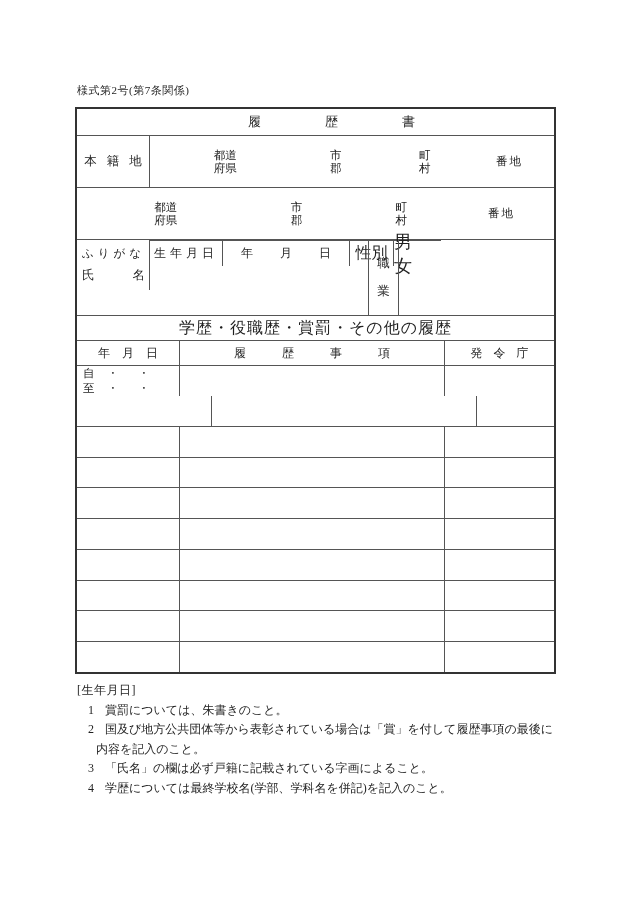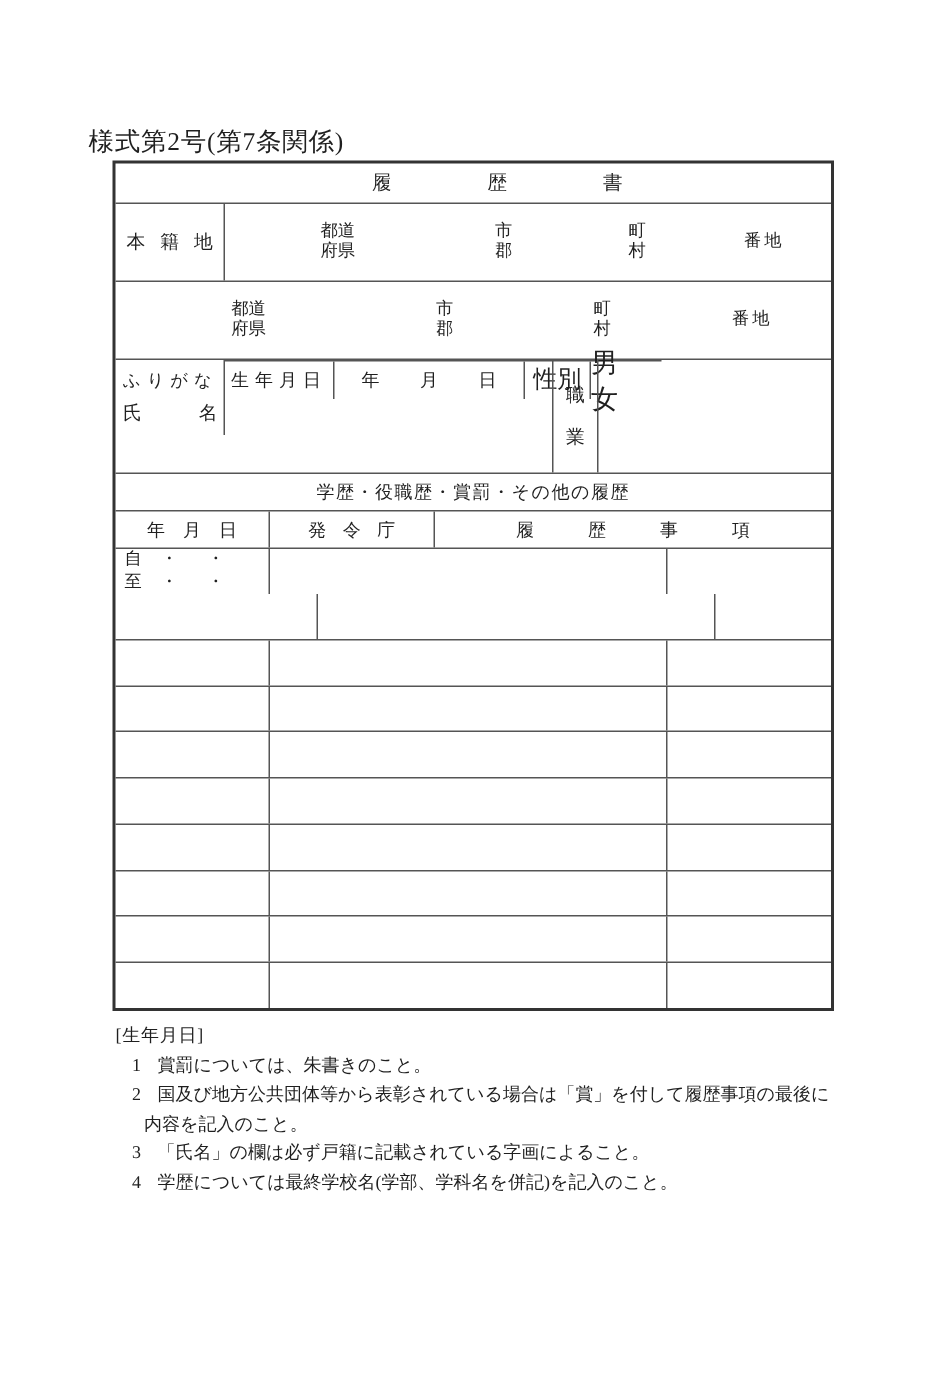--- a/index.html
+++ b/index.html
@@ -7,22 +7,22 @@
   body {
     position:relative;
     background:#ffffff;
     font-family:"Liberation Serif","DejaVu Serif",serif;
     color:#1f1f1f;
     -webkit-font-smoothing:antialiased;
   }
 
   
   .form-code {
-    position:absolute; left:59px; top:83px;
-    font-size:17px; letter-spacing:0.5px; white-space:nowrap;text-align:right;
+    position:absolute; left:77px; top:83px;
+    font-size:11px; letter-spacing:0.5px; white-space:nowrap;text-align:right;
   }
 
   
   .form-table {
     position:absolute; left:75px; top:107px;
     width:481px; height:567px;
     border:2px solid #333333;
     display:flex; flex-direction:column;
     font-size:12.5px;
   }
@@ -87,21 +87,21 @@
   .sp-mf { letter-spacing:14px; margin-right:-14px; font-size:18px; }
   .occ-label {
     width:30px; flex:none; border-left:1px solid #555555;
     display:flex; flex-direction:column; align-items:center; justify-content:space-evenly;
     padding:4px 0; font-size:12.5px;
   }
   .occ-value { flex:1; border-left:1px solid #555555; }
 
   
   .section-row { height:25px; align-items:center; justify-content:center; }
-  .section-title { font-size:12px; letter-spacing:1px; }
+  .section-title { font-size:16px; letter-spacing:1px; }
 
   
   .colhead-row { height:25px; }
   .col-date { width:102px; flex:none; display:flex; align-items:center; justify-content:center; }
   .col-items { width:265px; flex:none; display:flex; align-items:center; justify-content:center; }
   .col-agency { flex:1; display:flex; align-items:center; justify-content:center; }
   .sp-ymd2 { letter-spacing:12px; margin-right:-12px; font-size:12px; }
   .sp-items { letter-spacing:36px; margin-right:-36px; font-size:12px; }
   .sp-agency { letter-spacing:11px; margin-right:-11px; font-size:12px; }
 
@@ -194,25 +194,25 @@
   </div>
 
   <div class="row section-row">
     <span class="section-title">学歴・役職歴・賞罰・その他の履歴</span>
   </div>
 
   <div class="row colhead-row">
     <div class="cell col-date">
       <span class="sp-ymd2">年月日</span>
     </div>
+    <div class="cell col-items">
+      <span class="sp-items">履歴事項</span>
+    </div>
     <div class="cell col-agency">
       <span class="sp-agency">発令庁</span>
-    </div>
-    <div class="cell col-items">
-      <span class="sp-items">履歴事項</span>
     </div>
   </div>
 
   <div class="row hist-first">
     <div class="cell fromto-cell">
       <div class="fromto-line">
         <span class="ft-char">自</span>
         <span class="ft-dot1">・</span>
         <span class="ft-dot2">・</span>
       </div>

